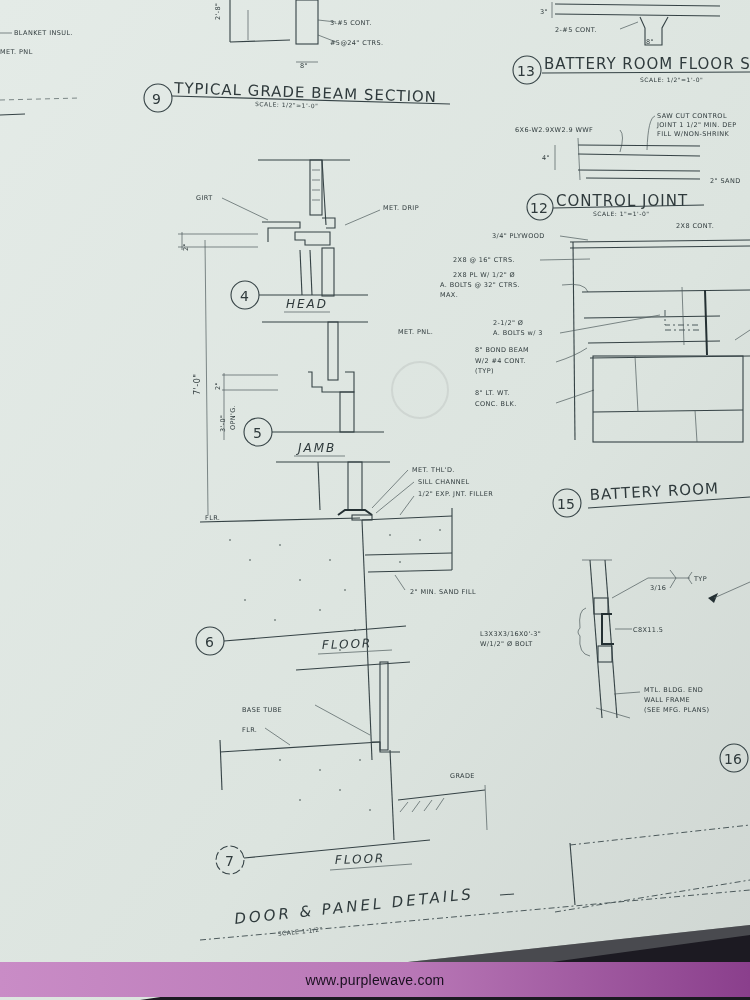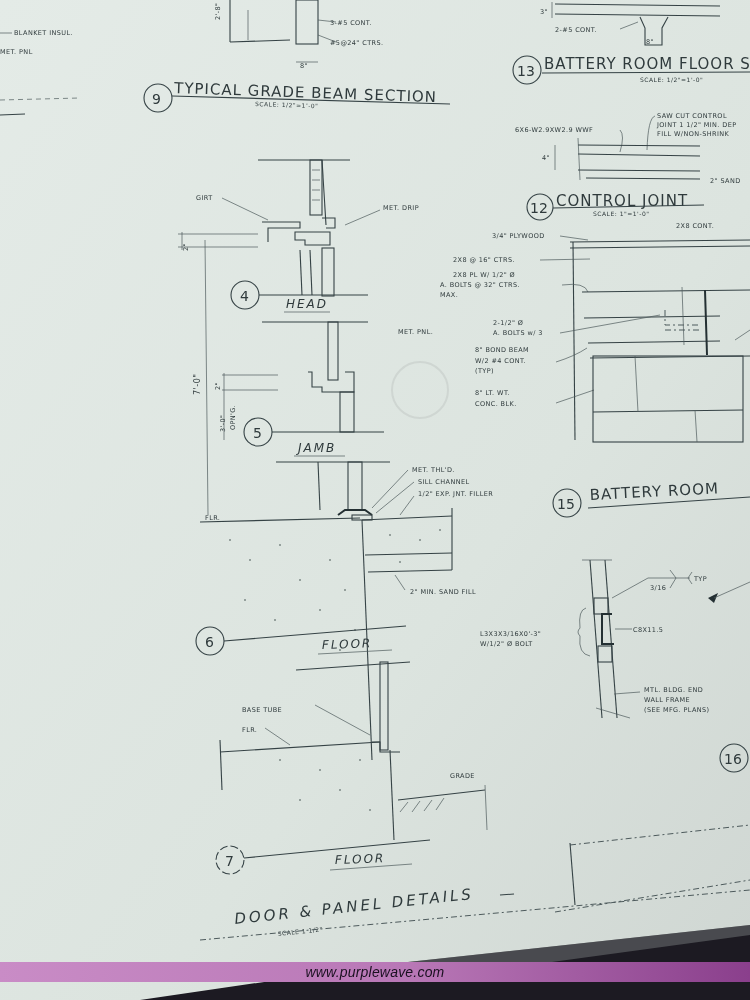--- a/index.html
+++ b/index.html
@@ -9,21 +9,21 @@
   .lbl { font-size:8px; letter-spacing:0.5px; }
   .lbl-sm { font-size:6.5px; letter-spacing:0.4px; }
   .title { font-size:15px; letter-spacing:1px; }
   .title-md { font-size:12px; letter-spacing:2px; font-style:italic; }
   .num { font-size:14px; }
   .scale { font-size:6px; letter-spacing:0.5px; }
   .ln { stroke:#354245; stroke-width:1.1; fill:none; }
   .ln-thin { stroke:#4d5a5c; stroke-width:0.7; fill:none; }
   .ln-bold { stroke:#243033; stroke-width:2; fill:none; }
   .ln-dash { stroke:#4d5a5c; stroke-width:1; fill:none; stroke-dasharray:6 3 2 3; }
-  #watermark-band { position:absolute; left:0; top:962px; width:750px; height:20px; background:linear-gradient(90deg,#c98cc6 0%,#b877b6 55%,#8a3f8c 100%); display:flex; align-items:center; justify-content:center;font-style:italic; }
+  #watermark-band { position:absolute; left:0; top:962px; width:750px; height:35px; background:linear-gradient(90deg,#c98cc6 0%,#b877b6 55%,#8a3f8c 100%); display:flex; align-items:center; justify-content:center; }
   #watermark-text { font-family:"Liberation Sans", sans-serif; font-size:14px; color:#1a1020; letter-spacing:0.2px; }
 </style>
 </head>
 <body>
 
 <svg id="sheet" viewBox="0 0 750 1000" width="750" height="1000" xmlns="http://www.w3.org/2000/svg">
   <defs>
     <linearGradient id="paper" x1="0" y1="0" x2="1" y2="1">
       <stop offset="0" stop-color="#e4ebe7"></stop>
       <stop offset="0.6" stop-color="#dce4df"></stop>

